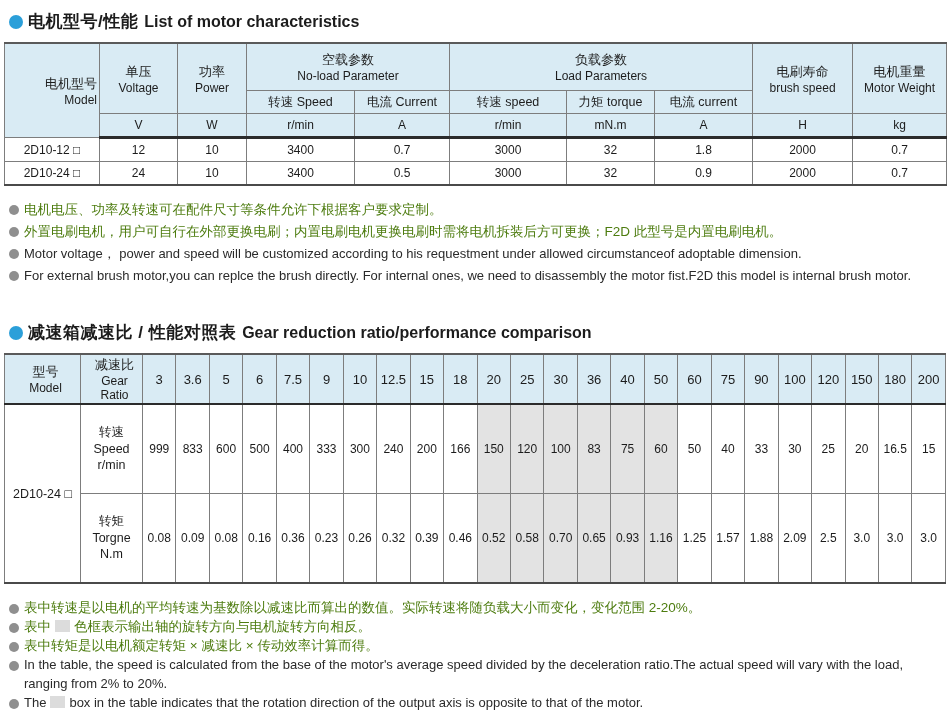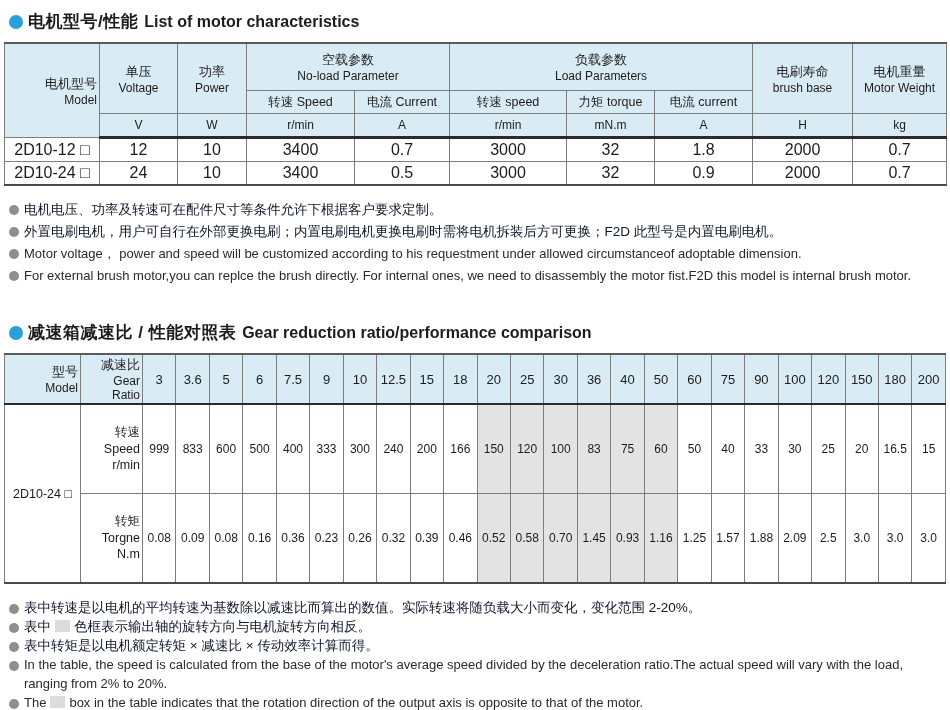--- a/index.html
+++ b/index.html
@@ -17,42 +17,42 @@
   th,td{border:1px solid #7d7d7d;text-align:center;font-weight:normal;padding:1px 2px;overflow:hidden;}
   .hdr{background:#d9ebf4;}
   .zh{font-size:13px;}
   .en{font-size:12px;}
 
   
   .tbl1{border-top:2px solid #5a5a5a;}
   .tbl1 .h1 th{height:44px;}
   .tbl1 .h2 th{height:20px;font-size:12.5px;margin-top:32px;}
   .tbl1 .units th{height:20px;border-bottom:3px solid #2b2b2b;font-size:12px;}
-  .tbl1 .drow td{height:20px;font-size:16px;background:#fff;}
+  .tbl1 .drow td{height:20px;font-size:12px;background:#fff;}
   .tbl1 .model-h{text-align:right;padding-left:12px;}
   .tbl1{border-bottom:2px solid #4a4a4a;}
 
   
   .tbl2{border-top:2px solid #5a5a5a;border-bottom:2px solid #4a4a4a;}
   .tbl2 .h th{height:42px;font-size:13px;border-bottom:2px solid #2b2b2b;}
-  .tbl2 .h .lh{text-align:right;padding-left:8px;}
+  .tbl2 .h .lh{text-align:center;padding-left:8px;}
   .tbl2 td{font-size:12px;background:#fff;}
-  .tbl2 .rlabel{text-align:right;font-size:12.5px;line-height:1.35;}
+  .tbl2 .rlabel{text-align:center;font-size:12.5px;line-height:1.35;}
   .tbl2 .srow td{height:86px;}
   .tbl2 .trow td{height:86px;}
   .tbl2 td.shaded{background:#e3e3e3;}
   .tbl2 .modelcell{font-size:12.5px;background:#fff;}
 
   
   .notes{padding-left:5px;}
   .note{display:flex;align-items:flex-start;}
   .notes1 .note{line-height:22px;}
   .notes2 .note{line-height:19px;}
   .bullet-gray{width:10px;height:10px;border-radius:50%;background:#8f8f8f;margin:6px 5px 0 0;flex:0 0 auto;}
-  .note-zh{font-size:13.5px;color:#0f172a;}
+  .note-zh{font-size:13.5px;color:#4d7c0f;}
   .note-en{font-size:13px;color:#2a2a2a;}
   .graybox{display:inline-block;width:15px;height:12px;background:#dcdcdc;vertical-align:-1px;margin:0 4px;}
   .mt1{margin-top:13px;}
   .mt2{margin-top:34px;}
   .mt3{margin-top:14px;}
 </style>
 </head>
 <body>
 
 <div class="page">
@@ -93,21 +93,21 @@
       <th colspan="2" class="hdr">
         <div class="zh">空载参数</div>
         <div class="en">No-load Parameter</div>
       </th>
       <th colspan="3" class="hdr">
         <div class="zh">负载参数</div>
         <div class="en">Load Parameters</div>
       </th>
       <th rowspan="2" class="hdr">
         <div class="zh">电刷寿命</div>
-        <div class="en">brush base</div>
+        <div class="en">brush speed</div>
       </th>
       <th rowspan="2" class="hdr">
         <div class="zh">电机重量</div>
         <div class="en">Motor Weight</div>
       </th>
     </tr>
     <tr class="h2">
       <th class="hdr">转速 Speed</th>
       <th class="hdr">电流 Current</th>
       <th class="hdr">转速 speed</th>
@@ -285,21 +285,21 @@
       <td>0.16</td>
       <td>0.36</td>
       <td>0.23</td>
       <td>0.26</td>
       <td>0.32</td>
       <td>0.39</td>
       <td>0.46</td>
       <td class="shaded">0.52</td>
       <td class="shaded">0.58</td>
       <td class="shaded">0.70</td>
-      <td class="shaded">1.45</td>
+      <td class="shaded">0.65</td>
       <td class="shaded">0.93</td>
       <td class="shaded">1.16</td>
       <td>1.25</td>
       <td>1.57</td>
       <td>1.88</td>
       <td>2.09</td>
       <td>2.5</td>
       <td>3.0</td>
       <td>3.0</td>
       <td>3.0</td>

